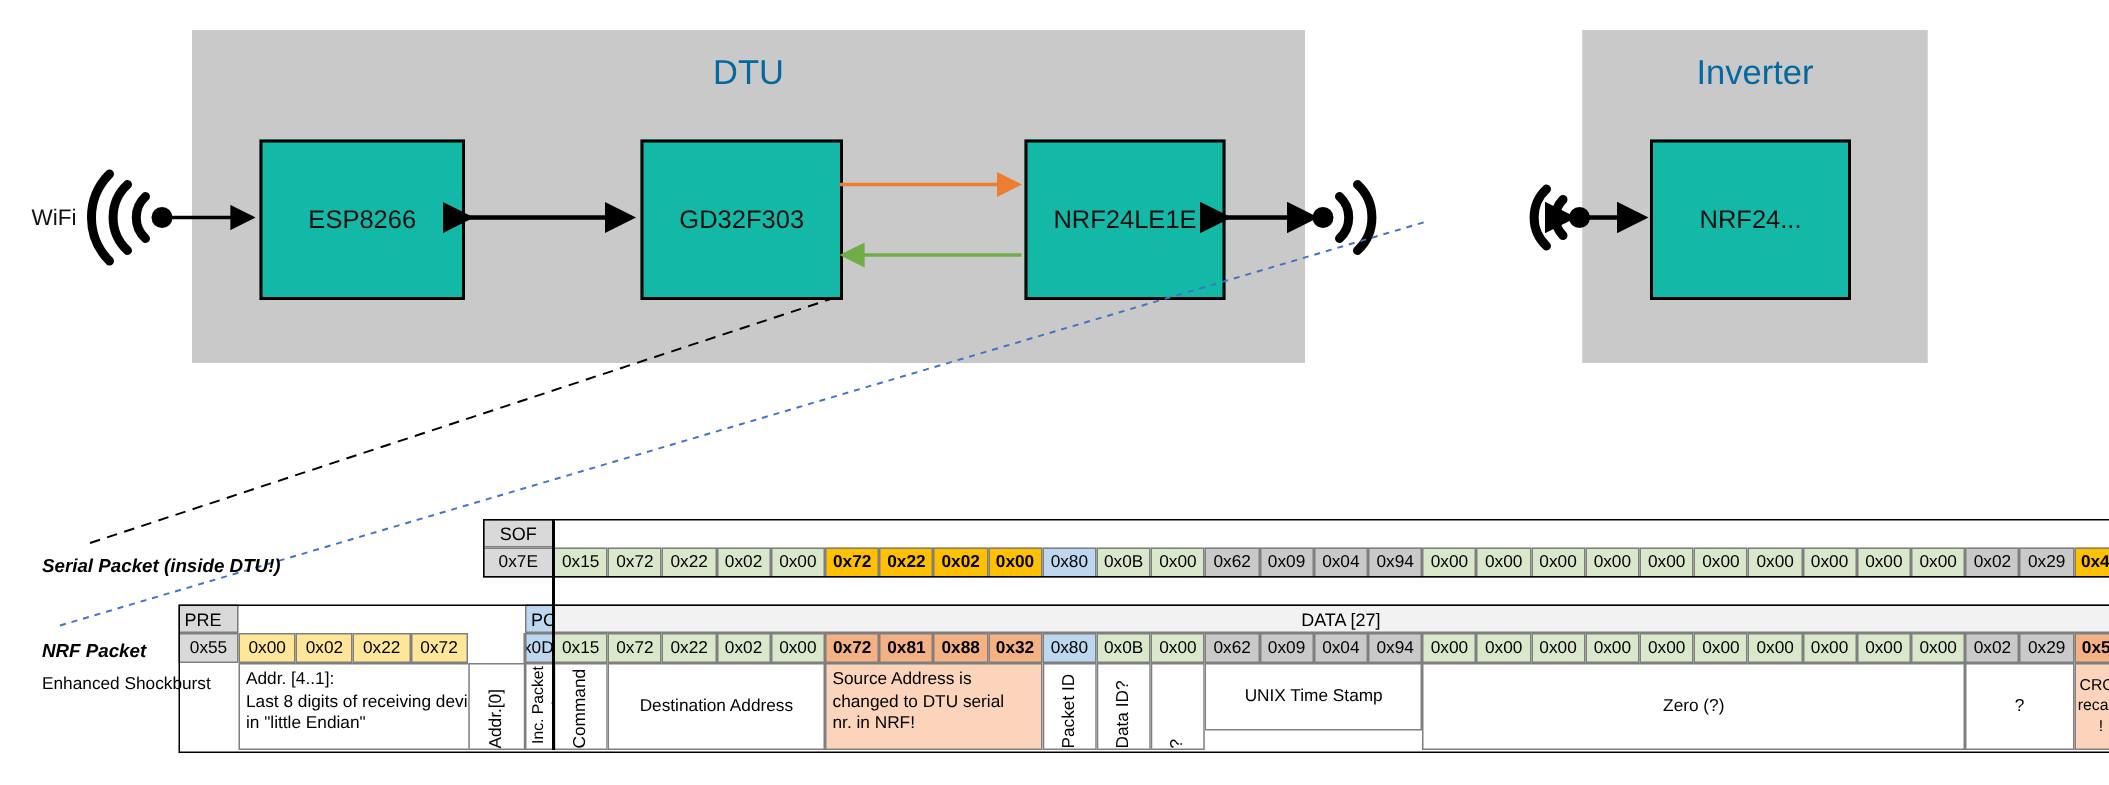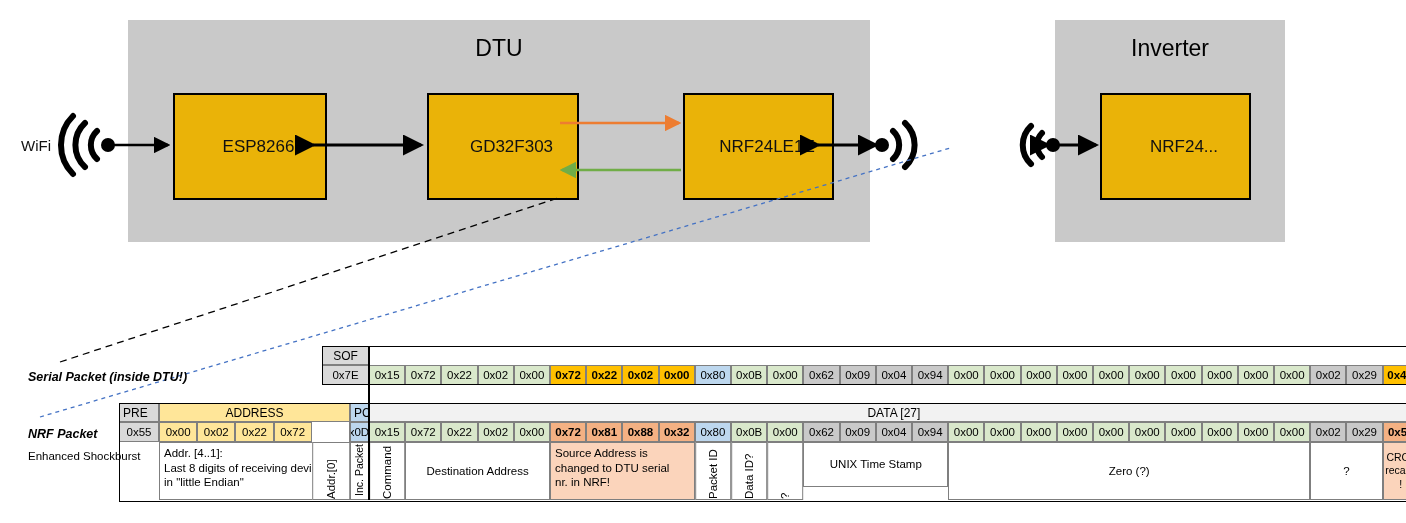--- a/index.html
+++ b/index.html
@@ -1,24 +1,24 @@
 <!DOCTYPE html>
 <html><head>
 <meta charset="utf-8">
 <style>
   html,body{margin:0;padding:0;background:#ffffff;}
   body{width:1406px;height:523px;position:relative;font-family:"Liberation Sans",sans-serif;color:#000;overflow:hidden;}
 
   
   #top-diagram{position:absolute;left:0;top:0;width:1406px;height:265px;}
   .enclosure{position:absolute;background:#c9c9c9;border:1px solid #c9c9c9;}
-  .enclosure-title{position:absolute;left:0;right:0;top:14px;text-align:center;font-size:23px;color:#000000;}
+  .enclosure-title{position:absolute;left:0;right:0;top:14px;text-align:center;font-size:23px;color:#0369a1;}
   #dtu-box{left:128px;top:20px;width:740px;height:220px;}
   #inverter-box{left:1055px;top:20px;width:228px;height:220px;}
-  .chip{position:absolute;background:#eab308;border:2.5px solid #000;display:flex;align-items:center;justify-content:center;font-size:17px;color:#111;padding-left:17px;}
+  .chip{position:absolute;background:#14b8a6;border:2.5px solid #000;display:flex;align-items:center;justify-content:center;font-size:17px;color:#111;}
   #chip-esp{left:173px;top:93px;width:133px;height:103px;}
   #chip-gd{left:427px;top:93px;width:131px;height:103px;}
   #chip-nrf-dtu{left:683px;top:93px;width:130px;height:103px;}
   #chip-nrf-inv{left:1100px;top:93px;width:130px;height:103px;}
 
   .wifi-label{position:absolute;font-size:15px;color:#111;}
 
   svg.overlay{position:absolute;left:0;top:0;width:1406px;height:523px;pointer-events:none;overflow:visible;}
 
   
@@ -146,21 +146,20 @@
     <div class="cell c-green" style="left: 1129.2px; top: 25px; width: 36.2px; height: 20px;">0x00</div>
     <div class="cell c-green" style="left: 1165.4px; top: 25px; width: 36.2px; height: 20px;">0x00</div>
     <div class="cell c-green" style="left: 1201.6px; top: 25px; width: 36.2px; height: 20px;">0x00</div>
     <div class="cell c-green" style="left: 1237.8px; top: 25px; width: 36.2px; height: 20px;">0x00</div>
     <div class="cell c-green" style="left: 1274px; top: 25px; width: 36.2px; height: 20px;">0x00</div>
     <div class="cell c-graycell" style="left: 1310.2px; top: 25px; width: 36.2px; height: 20px;">0x02</div>
     <div class="cell c-graycell" style="left: 1346.4px; top: 25px; width: 36.2px; height: 20px;">0x29</div>
     <div class="cell c-amber bold" style="left: 1382.6px; top: 25px; width: 36.2px; height: 20px;">0x4E</div>
     <div class="cell c-gray hdr left" style="left: 119px; top: 63px; width: 40px; height: 19px;">PRE</div>
     <div class="cell c-gray" style="left: 119px; top: 82px; width: 40px; height: 20px;">0x55</div>
-    <div class="cell c-addryellow hdr" style="left: 159px; top: 63px; width: 191px; height: 19px;">ADDRESS</div>
     <div class="cell c-addryellow" style="left: 159px; top: 82px; width: 38.2px; height: 20px;">0x00</div>
     <div class="cell c-addryellow" style="left: 197.2px; top: 82px; width: 38.2px; height: 20px;">0x02</div>
     <div class="cell c-addryellow" style="left: 235.4px; top: 82px; width: 38.2px; height: 20px;">0x22</div>
     <div class="cell c-addryellow" style="left: 273.6px; top: 82px; width: 38.2px; height: 20px;">0x72</div>
     <div class="cell c-addryellow" style="left: 311.8px; top: 82px; width: 38.2px; height: 20px; margin-left: 37px;">0x01</div>
     <div class="cell c-blue hdr left" style="left: 350px; top: 63px; width: 19px; height: 19px;">PCF</div>
     <div class="cell c-blue" style="left: 350px; top: 82px; width: 19px; height: 20px;">0x0DA</div>
     <div class="cell c-lightgray hdr" style="left: 369px; top: 63px; width: 1049.8px; height: 19px;">DATA [27]</div>
     <div class="cell c-green" style="left: 369px; top: 82px; width: 36.2px; height: 20px;">0x15</div>
     <div class="cell c-green" style="left: 405.2px; top: 82px; width: 36.2px; height: 20px;">0x72</div>

